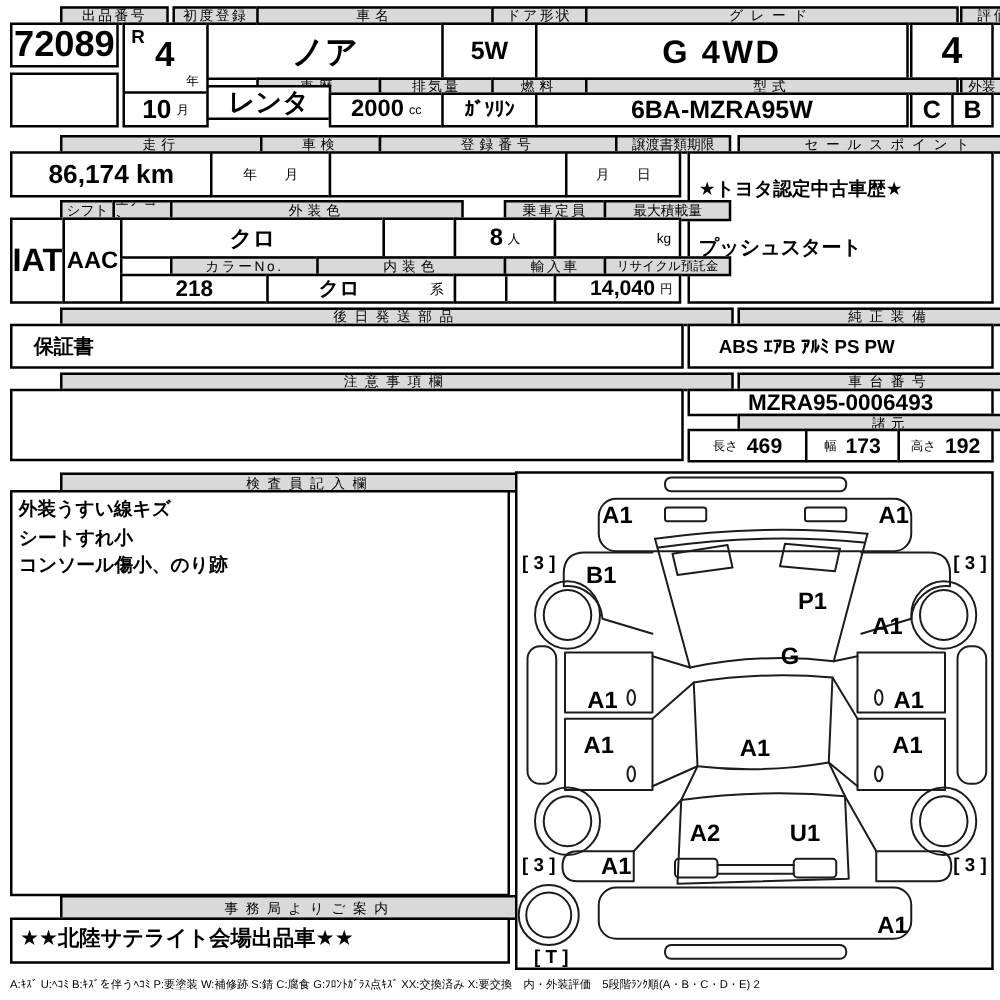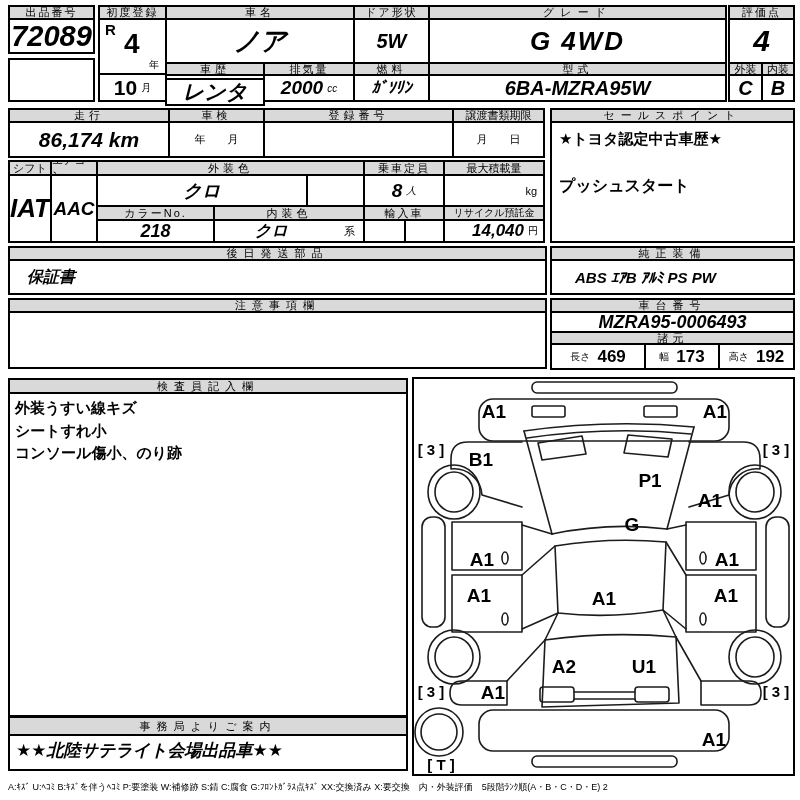--- a/index.html
+++ b/index.html
@@ -1,43 +1,43 @@
 <!DOCTYPE html>
 <html><head>
 <meta charset="utf-8">
 <style>
   html,body{margin:0;padding:0;background:#fff;}
   #sheet{position:relative;width:800px;height:800px;background:#fff;
          font-family:"Liberation Sans","DejaVu Sans",sans-serif;color:#000;overflow:hidden;}
   .cell{position:absolute;border:2px solid #000;background:#fff;box-sizing:border-box;
         display:flex;align-items:center;justify-content:center;overflow:hidden;}
-  .gray{background:#d9d9d9;}
+  .gray{background:#d9d9d9;margin-left:40px;}
   .h{font-size:11px;font-weight:normal;}
   .ls2{letter-spacing:2px;}
   .ls4{letter-spacing:4px;}
   .ls6{letter-spacing:6px;}
-  .b{font-weight:bold;font-style:italic;}
+  .b{font-weight:bold;}
   .left{justify-content:flex-start;}
   .right{justify-content:flex-end;}
   .top{align-items:flex-start;}
   .unit{font-size:10px;font-weight:normal;margin-left:4px;}
   .stack{flex-direction:column;align-items:stretch;justify-content:flex-start;}
   .mark{font:bold 19px "Liberation Sans","DejaVu Sans",sans-serif;fill:#000;}
   .sm{font-size:15px;}
   svg .ln{fill:none;stroke:#1c1c1c;stroke-width:1.6;stroke-linejoin:round;stroke-linecap:round;}
   #legend{position:absolute;left:8px;top:781px;width:790px;font-size:9px;white-space:nowrap;}
   .firstreg-top{position:relative;flex:0 0 53px;border-bottom:2px solid #000;}
   .firstreg-top .era{position:absolute;top:1px;left:5px;font-weight:bold;font-size:15px;}
   .firstreg-top .yr{position:absolute;top:8px;left:24px;font-weight:bold;font-size:28px;}
   .firstreg-top .sfx{position:absolute;bottom:1px;right:6px;font-size:10px;}
   .firstreg-bot{flex:1;display:flex;align-items:center;justify-content:center;}
   .firstreg-bot .mo{font-weight:bold;font-size:21px;}
   .dim-lbl{font-size:10px;margin-right:7px;}
   .dim-val{font-weight:bold;font-size:17px;}
-  .sales-line1{font-weight:bold;font-size:15px;}
+  .sales-line1{font-weight:bold;font-size:15px;margin-top:12px;}
   .sales-line2{font-weight:bold;font-size:16px;margin-top:27px;}
   .insp-line{font-weight:bold;font-size:15px;line-height:1.5;}
   .vline{position:absolute;top:0;bottom:0;left:50%;width:2px;background:#000;}
 </style>
 </head>
 <body>
 
 <div id="sheet">
 
   <div class="cell gray h ls2" style="left:8px;top:5px;width:87px;height:15px">出品番号</div>
@@ -63,21 +63,21 @@
   <div class="cell gray h ls2" style="left:353px;top:5px;width:77px;height:15px">ドア形状</div>
   <div class="cell b" style="left:353px;top:18px;width:77px;height:46px;font-size:20px">5W</div>
 
   <div class="cell gray h ls6" style="left:428px;top:5px;width:299px;height:15px">グレード</div>
   <div class="cell b" style="left:428px;top:18px;width:299px;height:46px;font-size:26px;letter-spacing:2px">G 4WD</div>
 
   <div class="cell gray h ls2" style="left:728px;top:5px;width:67px;height:15px">評価点</div>
   <div class="cell b" style="left:728px;top:18px;width:67px;height:46px;font-size:30px">4</div>
 
   <div class="cell gray h ls4" style="left:165px;top:62px;width:100px;height:14px">車歴</div>
-  <div class="cell b" style="left:165px;top:78px;width:100px;height:28px;font-size:21px">レンタ</div>
+  <div class="cell b" style="left:165px;top:68px;width:100px;height:28px;font-size:21px">レンタ</div>
 
   <div class="cell gray h ls2" style="left:263px;top:62px;width:92px;height:14px">排気量</div>
   <div class="cell b" style="left:263px;top:74px;width:92px;height:28px;font-size:19px">
     <span>2000</span>
     <span class="unit">cc</span>
   </div>
 
   <div class="cell gray h ls4" style="left:353px;top:62px;width:77px;height:14px">燃料</div>
   <div class="cell b" style="left:353px;top:74px;width:77px;height:28px;font-size:16px">ｶﾞｿﾘﾝ</div>
 
@@ -106,21 +106,21 @@
     <div class="sales-line1">★トヨタ認定中古車歴★</div>
     <div class="sales-line2">プッシュスタート</div>
   </div>
 
   <div class="cell gray h" style="left:8px;top:160px;width:44px;height:16px">シフト</div>
   <div class="cell b" style="left:8px;top:174px;width:44px;height:69px;font-size:26px">IAT</div>
 
   <div class="cell gray h" style="left:50px;top:160px;width:48px;height:16px">エアコン</div>
   <div class="cell b" style="left:50px;top:174px;width:48px;height:69px;font-size:19px">AAC</div>
 
-  <div class="cell gray h ls4" style="left:96px;top:160px;width:269px;height:16px">外装色</div>
+  <div class="cell gray h ls4" style="left:96px;top:160px;width:235px;height:16px">外装色</div>
   <div class="cell b" style="left:96px;top:174px;width:212px;height:33px;font-size:18px">クロ</div>
   <div class="cell" style="left:306px;top:174px;width:59px;height:33px"></div>
 
   <div class="cell gray h ls2" style="left:363px;top:160px;width:82px;height:16px">乗車定員</div>
   <div class="cell b" style="left:363px;top:174px;width:82px;height:33px;font-size:19px">
     <span>8</span>
     <span class="unit">人</span>
   </div>
 
   <div class="cell gray h" style="left:443px;top:160px;width:102px;height:17px">最大積載量</div>

